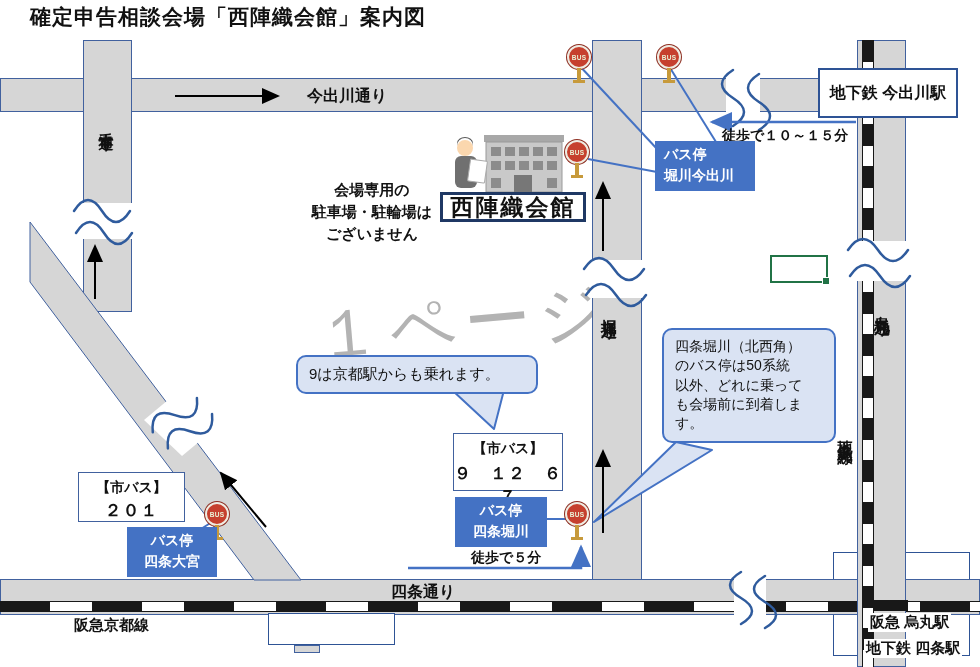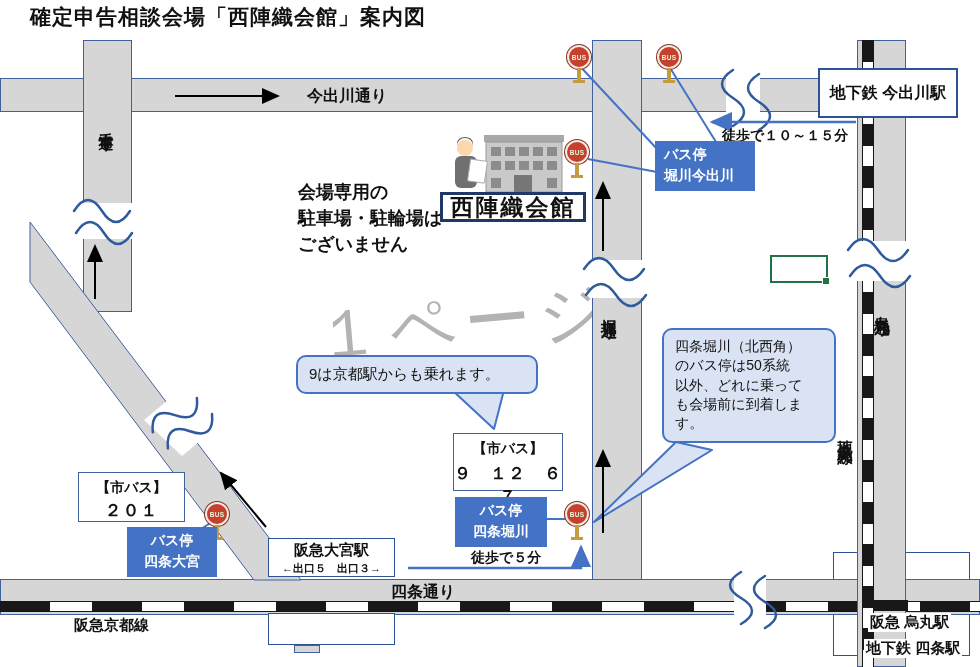--- a/index.html
+++ b/index.html
@@ -168,21 +168,21 @@
       <circle cx="17" cy="17" r="8" fill="#fbd7ae"></circle>
       <path d="M9,15 a8,8 0 0 1 16,0 l0,-3 a8,6 0 0 0 -16,0 z" fill="#5a5a5a"></path>
       <rect x="7" y="25" width="22" height="32" rx="6" fill="#707070"></rect>
       <rect x="21" y="29" width="17" height="22" rx="1" fill="#fff" stroke="#aaa" transform="rotate(8 29 40)"></rect>
     </g>
   </svg>
 
   <div id="venue-box">
     <span>西陣織会館</span>
   </div>
-  <div class="note pre" style="left:298px;top:179px;width:148px;font-size:18px;line-height:1.45;text-align:left;white-space:pre-line;">会場専用の
+  <div class="note pre" style="left:298px;top:179px;width:148px;font-size:15px;line-height:1.45;text-align:center;white-space:pre-line;">会場専用の
 駐車場・駐輪場は
 ございません</div>
 
   <div id="sel-rect">
       <div class="handle"></div>
     </div>
 
   <div class="busicon" style="left:566px;top:45px;">
     <div class="bus-sign">
         <span>BUS</span>
@@ -235,23 +235,19 @@
     <div class="r" style="margin-top:2px;">２０１</div>
   </div>
 
   <div class="bubble" style="left:296px;top:355px;width:242px;font-size:15px;">9は京都駅からも乗れます。</div>
   <div class="bubble" style="left:662px;top:328px;width:174px;">四条堀川（北西角）
 のバス停は50系統
 以外、どれに乗って
 も会場前に到着しま
 す。</div>
 
-  <div class="wbox" style="left:268px;top:538px;width:127px;height:39px;border-width:1.5px;">
-    <div style="font-size:15px;margin-top:2px;">阪急大宮駅</div>
-    <div style="font-size:11px;margin-top:1px;">←出口５　出口３→</div>
-  </div>
   <div class="wbox" style="left:268px;top:613px;width:127px;height:32px;border-width:1.5px;"></div>
   <div class="abs" style="left:294px;top:645px;width:26px;height:8px;background:#d6d6d6;border:1px solid #41619e;box-sizing:border-box;z-index:7;"></div>
 
   <div class="note" style="left:868px;top:613px;font-size:15px;background:#fff;padding:0 2px;z-index:8;">阪急 烏丸駅</div>
   <div class="note" style="left:864px;top:639px;font-size:15px;background:#fff;padding:0 2px;z-index:8;text-align:center;">地下鉄 四条駅</div>
 
 </div>
 
 </body></html>

